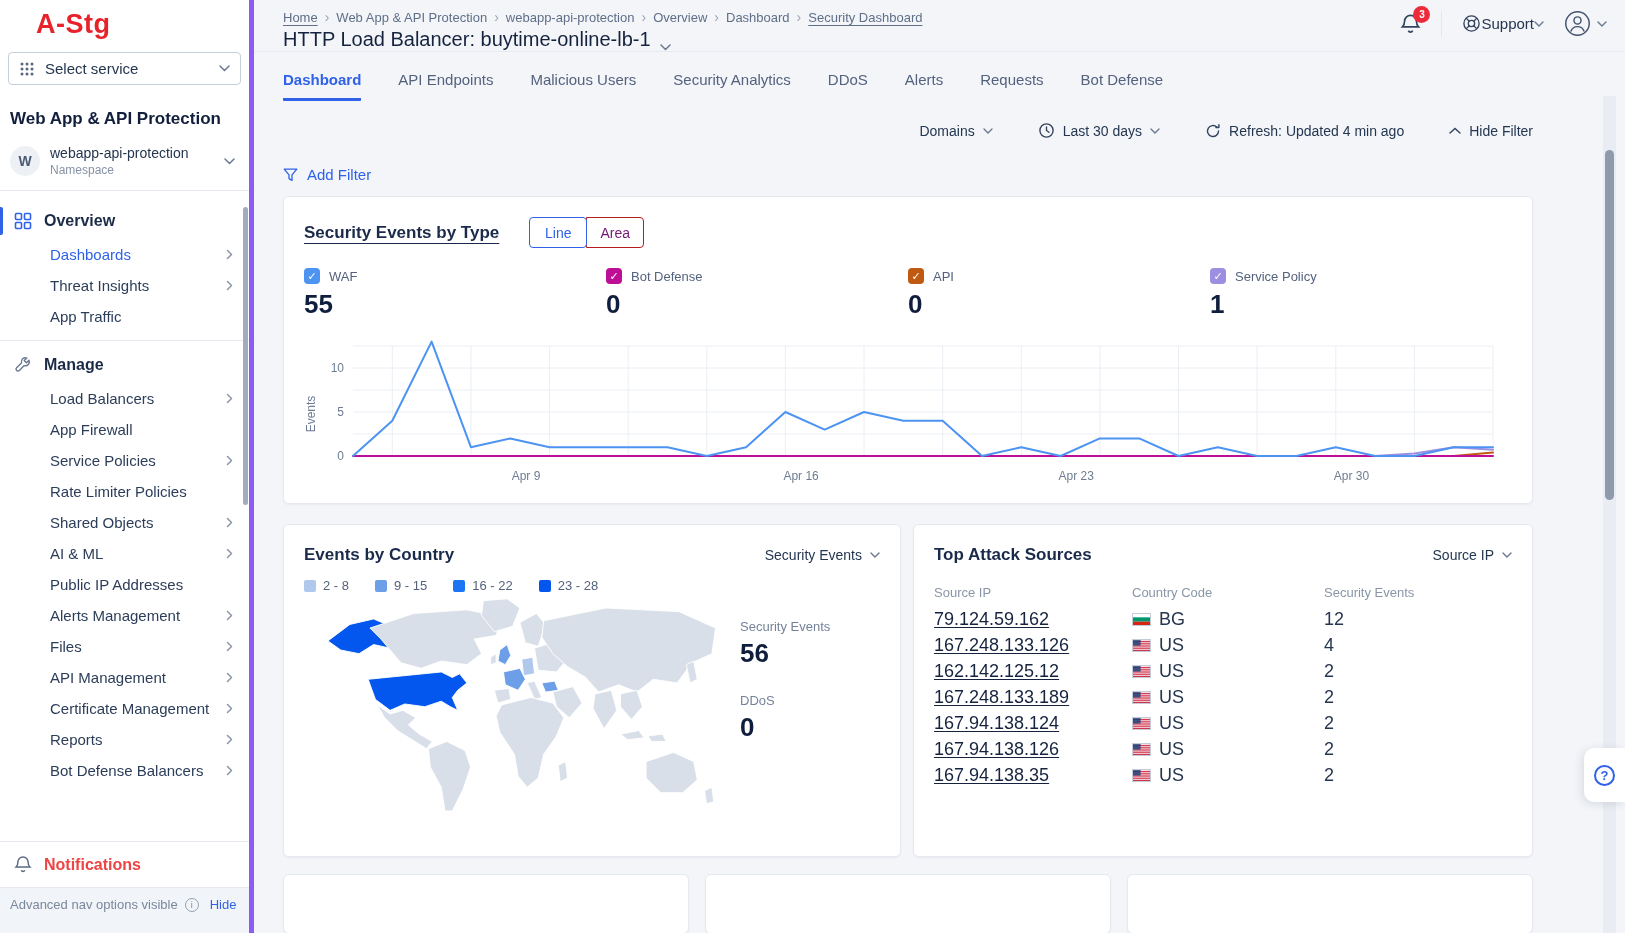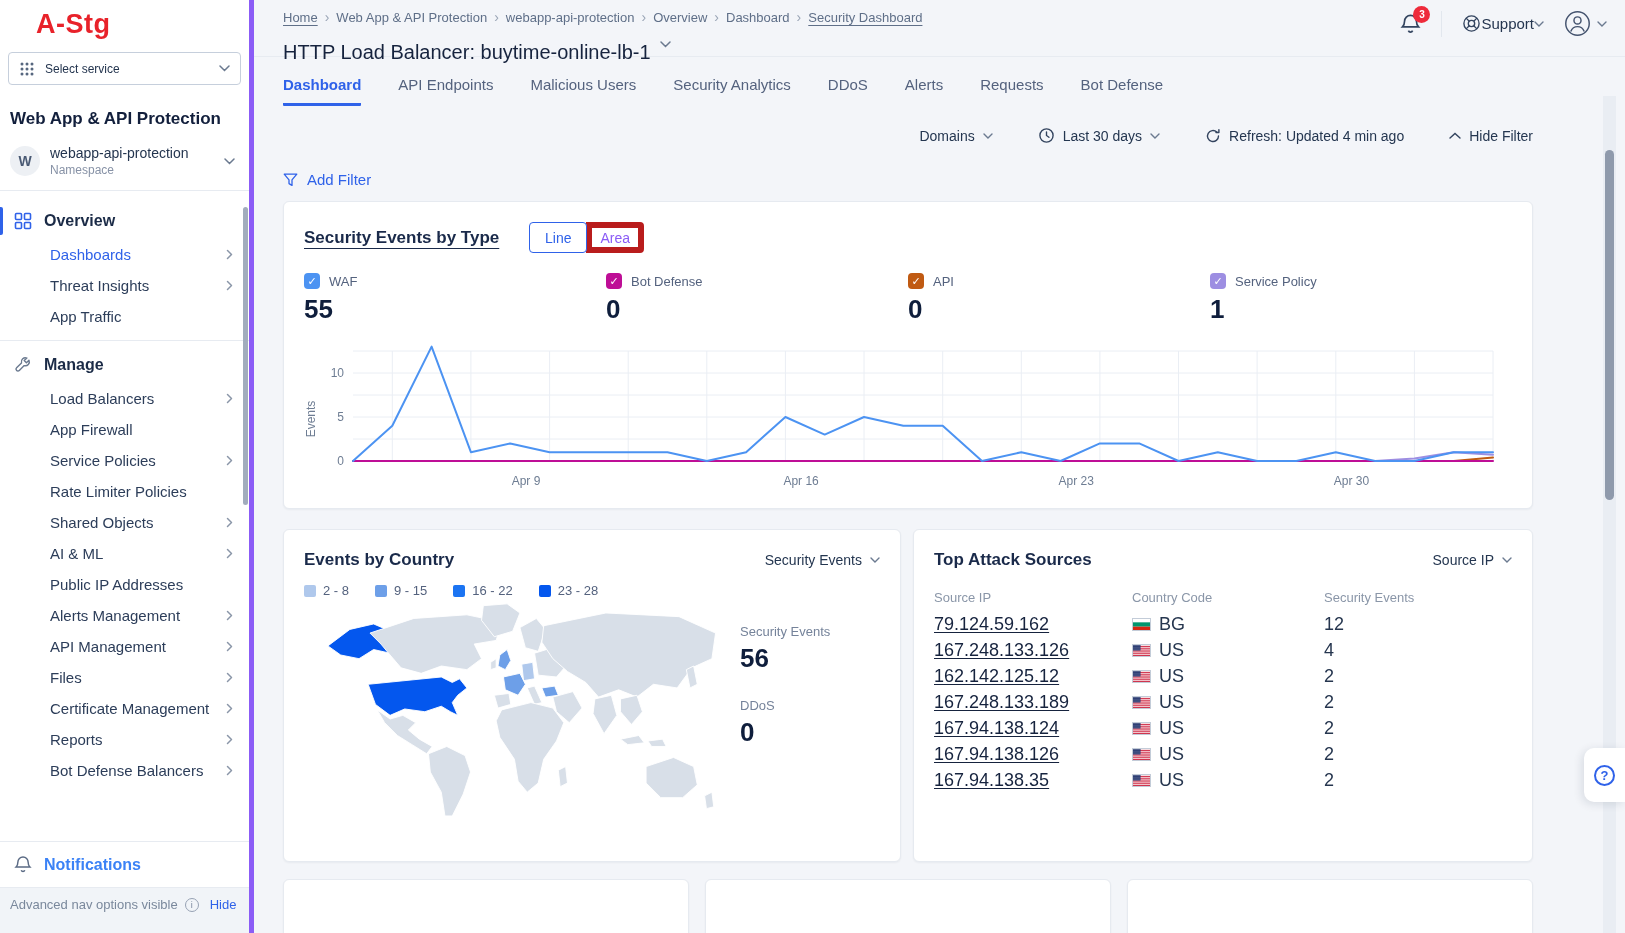--- a/index.html
+++ b/index.html
@@ -4,50 +4,50 @@
 <style>
 *{box-sizing:border-box;margin:0;padding:0}
 html,body{width:1625px;height:933px;overflow:hidden}
 body{font-family:"Liberation Sans","DejaVu Sans",sans-serif;background:#F3F5F9;color:#16233E;position:relative;font-size:14px}
 svg{display:block}
 .app{display:flex;width:100%;height:100%}
 
 
 .sidebar{width:254px;min-width:254px;background:#fff;border-right:5px solid #8b5cf6;display:flex;flex-direction:column;position:relative}
 .logo{margin:9px 0 0 36px;font-size:27px;font-weight:800;color:#E8222A;letter-spacing:.5px}
-.select-service{margin:12px 8px 0 8px;height:33px;border:1px solid #C6CFDC;border-radius:4px;background:#fff;display:flex;align-items:center;gap:10px;padding:8px 10px;font-size:12px;color:#24354F;cursor:pointer}
+.select-service{margin:12px 8px 0 8px;height:33px;border:1px solid #C6CFDC;border-radius:4px;background:#fff;display:flex;align-items:center;gap:10px;padding:8px 10px;font-size:15px;color:#24354F;cursor:pointer}
 .select-service .chev{margin-left:auto}
 .ws-title{margin:24px 10px 0 10px;font-size:17px;font-weight:700;color:#121F3C}
 .namespace{margin:16px 8px 13px 10px;display:flex;align-items:center;gap:10px}
 .ns-avatar{width:30px;height:30px;border-radius:50%;background:#EDF0F4;color:#4A5A74;font-weight:700;font-size:14px;display:flex;align-items:center;justify-content:center}
 .ns-name{font-size:14px;color:#24354F}
 .ns-sub{font-size:12px;color:#8792A6;margin-top:2px}
 .namespace .chev{margin-left:auto;margin-right:6px}
 .nav{border-top:1px solid #E7EBF1;padding-top:6px;flex:0 0 auto;overflow:hidden}
 .nav-group{padding:6px 0 8px 0;border-bottom:1px solid #E7EBF1;position:relative}
 .nav-group:last-child{border-bottom:none}
 .nav-group-header{display:flex;align-items:center;gap:12px;padding:9px 14px;font-size:16px;font-weight:700;color:#1B2B47;cursor:pointer;position:relative}
 .active-bar{position:absolute;left:0;top:4px;width:3px;height:28px;background:#2F62E9;border-radius:0 2px 2px 0}
 .nav-item{display:flex;align-items:center;padding:7px 16px 7px 50px;font-size:15px;color:#2C3D59;cursor:pointer}
 .nav-item.active{color:#2F62E9}
 .nav-item .nav-chev{margin-left:auto;display:flex}
-.notif-row{margin-top:auto;border-top:1px solid #E7EBF1;display:flex;align-items:center;gap:12px;padding:13px 14px;font-size:16px;font-weight:700;color:#3b82f6;cursor:pointer}
+.notif-row{margin-top:auto;border-top:1px solid #E7EBF1;display:flex;align-items:center;gap:12px;padding:13px 14px;font-size:16px;font-weight:700;color:#ef4444;cursor:pointer}
 .side-footer{background:#F1F4F8;border-top:1px solid #E7EBF1;height:46px;display:flex;align-items:flex-start;gap:7px;padding:9px 10px 0 10px;font-size:13px;color:#7A889C}
 .side-footer .hide-link{color:#2F62E9;cursor:pointer;margin-left:4px}
 .circle-i{width:14px;height:14px;border:1px solid #97A2B4;border-radius:50%;font-size:9px;color:#7A889C;display:inline-flex;align-items:center;justify-content:center;font-style:normal;margin-top:1px}
 .side-scrollthumb{position:absolute;right:1px;top:207px;width:5px;height:298px;background:#A2ACBD;border-radius:3px}
 
 
 .main{flex:1;display:flex;flex-direction:column;position:relative}
 .hdr{padding:9px 94px 0 29px;border-bottom:1px solid #E7EBF1;height:57px;position:relative}
 .crumbs{display:flex;align-items:center;gap:7px;font-size:13px;color:#5F6F88;white-space:nowrap}
 .crumb{cursor:pointer}
 .crumb.u{text-decoration:underline;text-underline-offset:3px}
 .crumb-sep{color:#9AA5B6;font-size:14px}
-.title-row{margin-top:16px;display:flex;align-items:flex-start;gap:9px}
+.title-row{margin-top:3px;display:flex;align-items:flex-end;gap:9px}
 .page-title{font-size:20px;font-weight:400;color:#16233E}
 .hdr-right{position:absolute;top:10px;right:20px;display:flex;align-items:center;gap:20px}
 .bell-wrap{position:relative;cursor:pointer}
 .badge{position:absolute;top:-7px;right:-9px;min-width:17px;height:17px;border-radius:9px;background:#EE2B3B;color:#fff;font-size:10px;font-weight:700;display:flex;align-items:center;justify-content:center;padding:0 4px}
 .hdr-divider{width:1px;height:26px;background:#E2E7EE}
 .support{display:flex;align-items:center;gap:0;font-size:15px;color:#24354F;cursor:pointer}
 .avatar-wrap{display:flex;align-items:center;gap:6px;cursor:pointer}
 
 .tabs{margin:19px 94px 0 29px;display:flex;gap:37px}
 .tab{font-size:15px;color:#54627E;padding-bottom:10px;cursor:pointer;border-bottom:3px solid transparent}
@@ -56,21 +56,21 @@
 .filterbar{margin:21px 94px 0 29px;display:flex;justify-content:flex-end;align-items:center;gap:45px;font-size:14px;color:#243650}
 .f-item{display:flex;align-items:center;gap:8px;cursor:pointer;white-space:nowrap}
 .addfilter{margin:27px 94px 0 29px;display:flex;align-items:center;gap:9px;color:#2F62E9;font-size:15px;cursor:pointer}
 
 .card{background:#fff;border:1px solid #E6EAF0;border-radius:6px;box-shadow:0 1px 2px rgba(20,30,60,.05)}
 .events-card{margin:13px 94px 0 29px;height:308px;padding:20px}
 .card-head{display:flex;align-items:center}
 .card-title{font-size:17px;font-weight:700;color:#1A2A4A}
 .card-title.u{text-decoration:underline;text-underline-offset:5px;text-decoration-thickness:1px}
 .seg{display:flex;margin-left:30px}
-.seg-btn{width:58px;height:31px;border:6px solid #b91c1c;background:#fff;font-size:14px;color:#8b5cf6;cursor:pointer;display:flex;align-items:center;justify-content:center;font-family:inherit}
+.seg-btn{width:58px;height:31px;border:1px solid #b91c1c;background:#fff;font-size:14px;color:#701a75;cursor:pointer;display:flex;align-items:center;justify-content:center;font-family:inherit}
 .seg-btn:first-child{border-radius:4px 0 0 4px}
 .seg-btn:last-child{border-radius:0 4px 4px 0;margin-left:-1px}
 .seg-btn.active{border:1.5px solid #2F62E9;color:#2F62E9;border-radius:4px;z-index:1}
 .legend-row{margin-top:20px;display:grid;grid-template-columns:repeat(4,1fr)}
 .leg-top{display:flex;align-items:center;gap:9px;cursor:pointer}
 .leg-check{width:16px;height:16px;border-radius:4px;color:#fff;font-size:11px;font-weight:700;display:flex;align-items:center;justify-content:center}
 .leg-label{font-size:13px;color:#54627E}
 .leg-value{margin-top:5px;font-size:26px;font-weight:700;color:#0F1E3C}
 .chart-wrap{margin-top:6px}
 .tick{font-size:12px;fill:#6E7D93}
@@ -233,29 +233,29 @@
           </div>
           <div class="nav-item">
             <span>Alerts Management</span>
             <span class="nav-chev">
               <svg width="7" height="11" viewBox="0 0 7 11" fill="none">
                 <path d="M1.5 1.5 L5.5 5.5 L1.5 9.5" stroke="#8A96A8" stroke-width="1.5" stroke-linecap="round" stroke-linejoin="round"></path>
               </svg>
             </span>
           </div>
           <div class="nav-item">
+            <span>Files</span>
+            <span class="nav-chev">
+              <svg width="7" height="11" viewBox="0 0 7 11" fill="none">
+                <path d="M1.5 1.5 L5.5 5.5 L1.5 9.5" stroke="#8A96A8" stroke-width="1.5" stroke-linecap="round" stroke-linejoin="round"></path>
+              </svg>
+            </span>
+          </div>
+          <div class="nav-item">
             <span>API Management</span>
-            <span class="nav-chev">
-              <svg width="7" height="11" viewBox="0 0 7 11" fill="none">
-                <path d="M1.5 1.5 L5.5 5.5 L1.5 9.5" stroke="#8A96A8" stroke-width="1.5" stroke-linecap="round" stroke-linejoin="round"></path>
-              </svg>
-            </span>
-          </div>
-          <div class="nav-item">
-            <span>Files</span>
             <span class="nav-chev">
               <svg width="7" height="11" viewBox="0 0 7 11" fill="none">
                 <path d="M1.5 1.5 L5.5 5.5 L1.5 9.5" stroke="#8A96A8" stroke-width="1.5" stroke-linecap="round" stroke-linejoin="round"></path>
               </svg>
             </span>
           </div>
           <div class="nav-item">
             <span>Certificate Management</span>
             <span class="nav-chev">
               <svg width="7" height="11" viewBox="0 0 7 11" fill="none">

